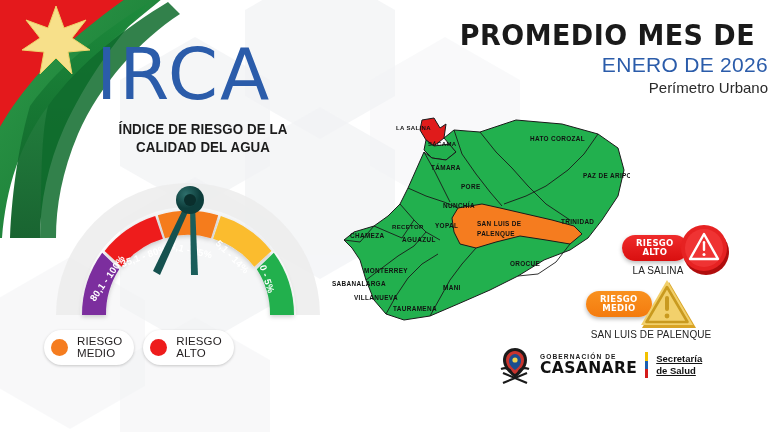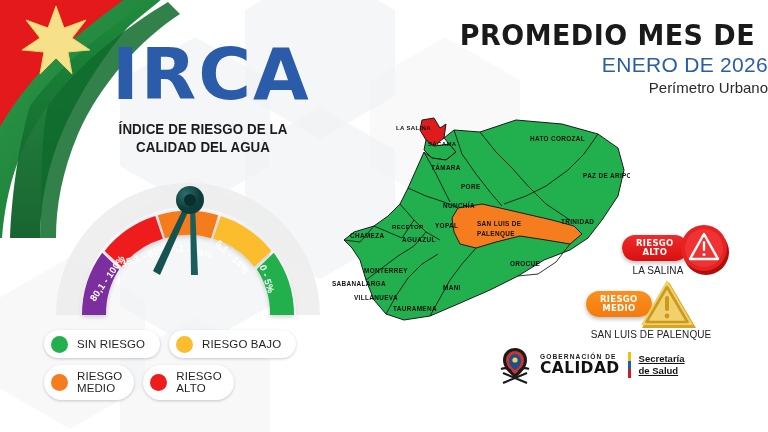--- a/index.html
+++ b/index.html
@@ -28,24 +28,23 @@
   .hex:before{ bottom:100%; border-bottom:43px solid #f2f3f5; }
   .hex:after{ top:100%; border-top:43px solid #f2f3f5; }
 
   
   .flag-wrap{ position:absolute; left:-10px; top:-12px; width:300px; height:250px; z-index:2; }
 
   
   .left-panel{ position:absolute; left:0; top:0; width:400px; height:432px; z-index:5; }
   .irca-title{
     position:absolute; left:96px; top:40px;
-    font-size:72px; font-weight:bold; letter-spacing:2px;
+    font-size:72px; font-weight:normal; letter-spacing:2px;
     color:#2B5CAA; line-height:.95;
     font-family:"DejaVu Sans", sans-serif;
-    margin-left:16px;
   }
   .irca-sub{
     position:absolute; left:88px; top:120px; width:230px;
     text-align:center;
     font-size:14.5px; font-weight:bold; color:#1c1c1c;
     letter-spacing:.1px; line-height:1.25;
     font-family:"Liberation Sans", sans-serif;
     transform:scaleX(.92); transform-origin:center;
   }
 
@@ -208,30 +207,20 @@
       <g>
         <path d="M138,28 L143,30 L112,100 L105,96 Z" fill="#15514F"></path>
         <path d="M142,28 L147,30 L150,100 L143,100 Z" fill="#1a5e5b"></path>
         <circle cx="142" cy="25" r="14" fill="url(#hubG)"></circle>
         <circle cx="142" cy="25" r="6" fill="#0a2e2c"></circle>
       </g>
     </svg>
   </div>
 
   <div class="legend">
-    <div class="legend-row">
-      <div class="legend-pill">
-        <span class="legend-dot" style="background:#22B04E"></span>
-        <span class="legend-text">SIN RIESGO</span>
-      </div>
-      <div class="legend-pill">
-        <span class="legend-dot" style="background:#FBBC2E"></span>
-        <span class="legend-text">RIESGO BAJO</span>
-      </div>
-    </div>
     <div class="legend-row">
       <div class="legend-pill" style="padding:5px 12px 5px 7px">
         <span class="legend-dot" style="background:#F57C1F"></span>
         <span class="legend-text">RIESGO
 MEDIO</span>
       </div>
       <div class="legend-pill" style="padding:5px 12px 5px 7px">
         <span class="legend-dot" style="background:#EE1C1C"></span>
         <span class="legend-text">RIESGO
 ALTO</span>
@@ -338,18 +327,18 @@
     <path d="M17,3 C24,3 29,8 29,15 C29,23 22,29 17,33 C12,29 5,23 5,15 C5,8 10,3 17,3 Z" fill="#1a1a1a"></path>
     <path d="M17,6 C22,6 26,10 26,15 C26,21 21,26 17,29 C13,26 8,21 8,15 C8,10 12,6 17,6 Z" fill="#c9342e"></path>
     <path d="M17,9 C20,9 23,12 23,16 C23,20 20,23 17,25 C14,23 11,20 11,16 C11,12 14,9 17,9 Z" fill="#1b4d8f"></path>
     <circle cx="17" cy="15" r="2.6" fill="#f0d44e"></circle>
     <path d="M5,28 L29,38 M29,28 L5,38" stroke="#1a1a1a" stroke-width="2.2"></path>
     <path d="M3,24 C8,22 12,24 14,28" stroke="#1a1a1a" stroke-width="2" fill="none"></path>
     <path d="M31,24 C26,22 22,24 20,28" stroke="#1a1a1a" stroke-width="2" fill="none"></path>
   </svg>
   <div class="gob-text">
     <div class="gob-1">GOBERNACIÓN DE</div>
-    <div class="gob-2">CALIDAD</div>
+    <div class="gob-2">CASANARE</div>
   </div>
   <div class="sep-bar"></div>
   <div class="sec-text">Secretaría
 de Salud</div>
 </div>
 
 </body></html>

